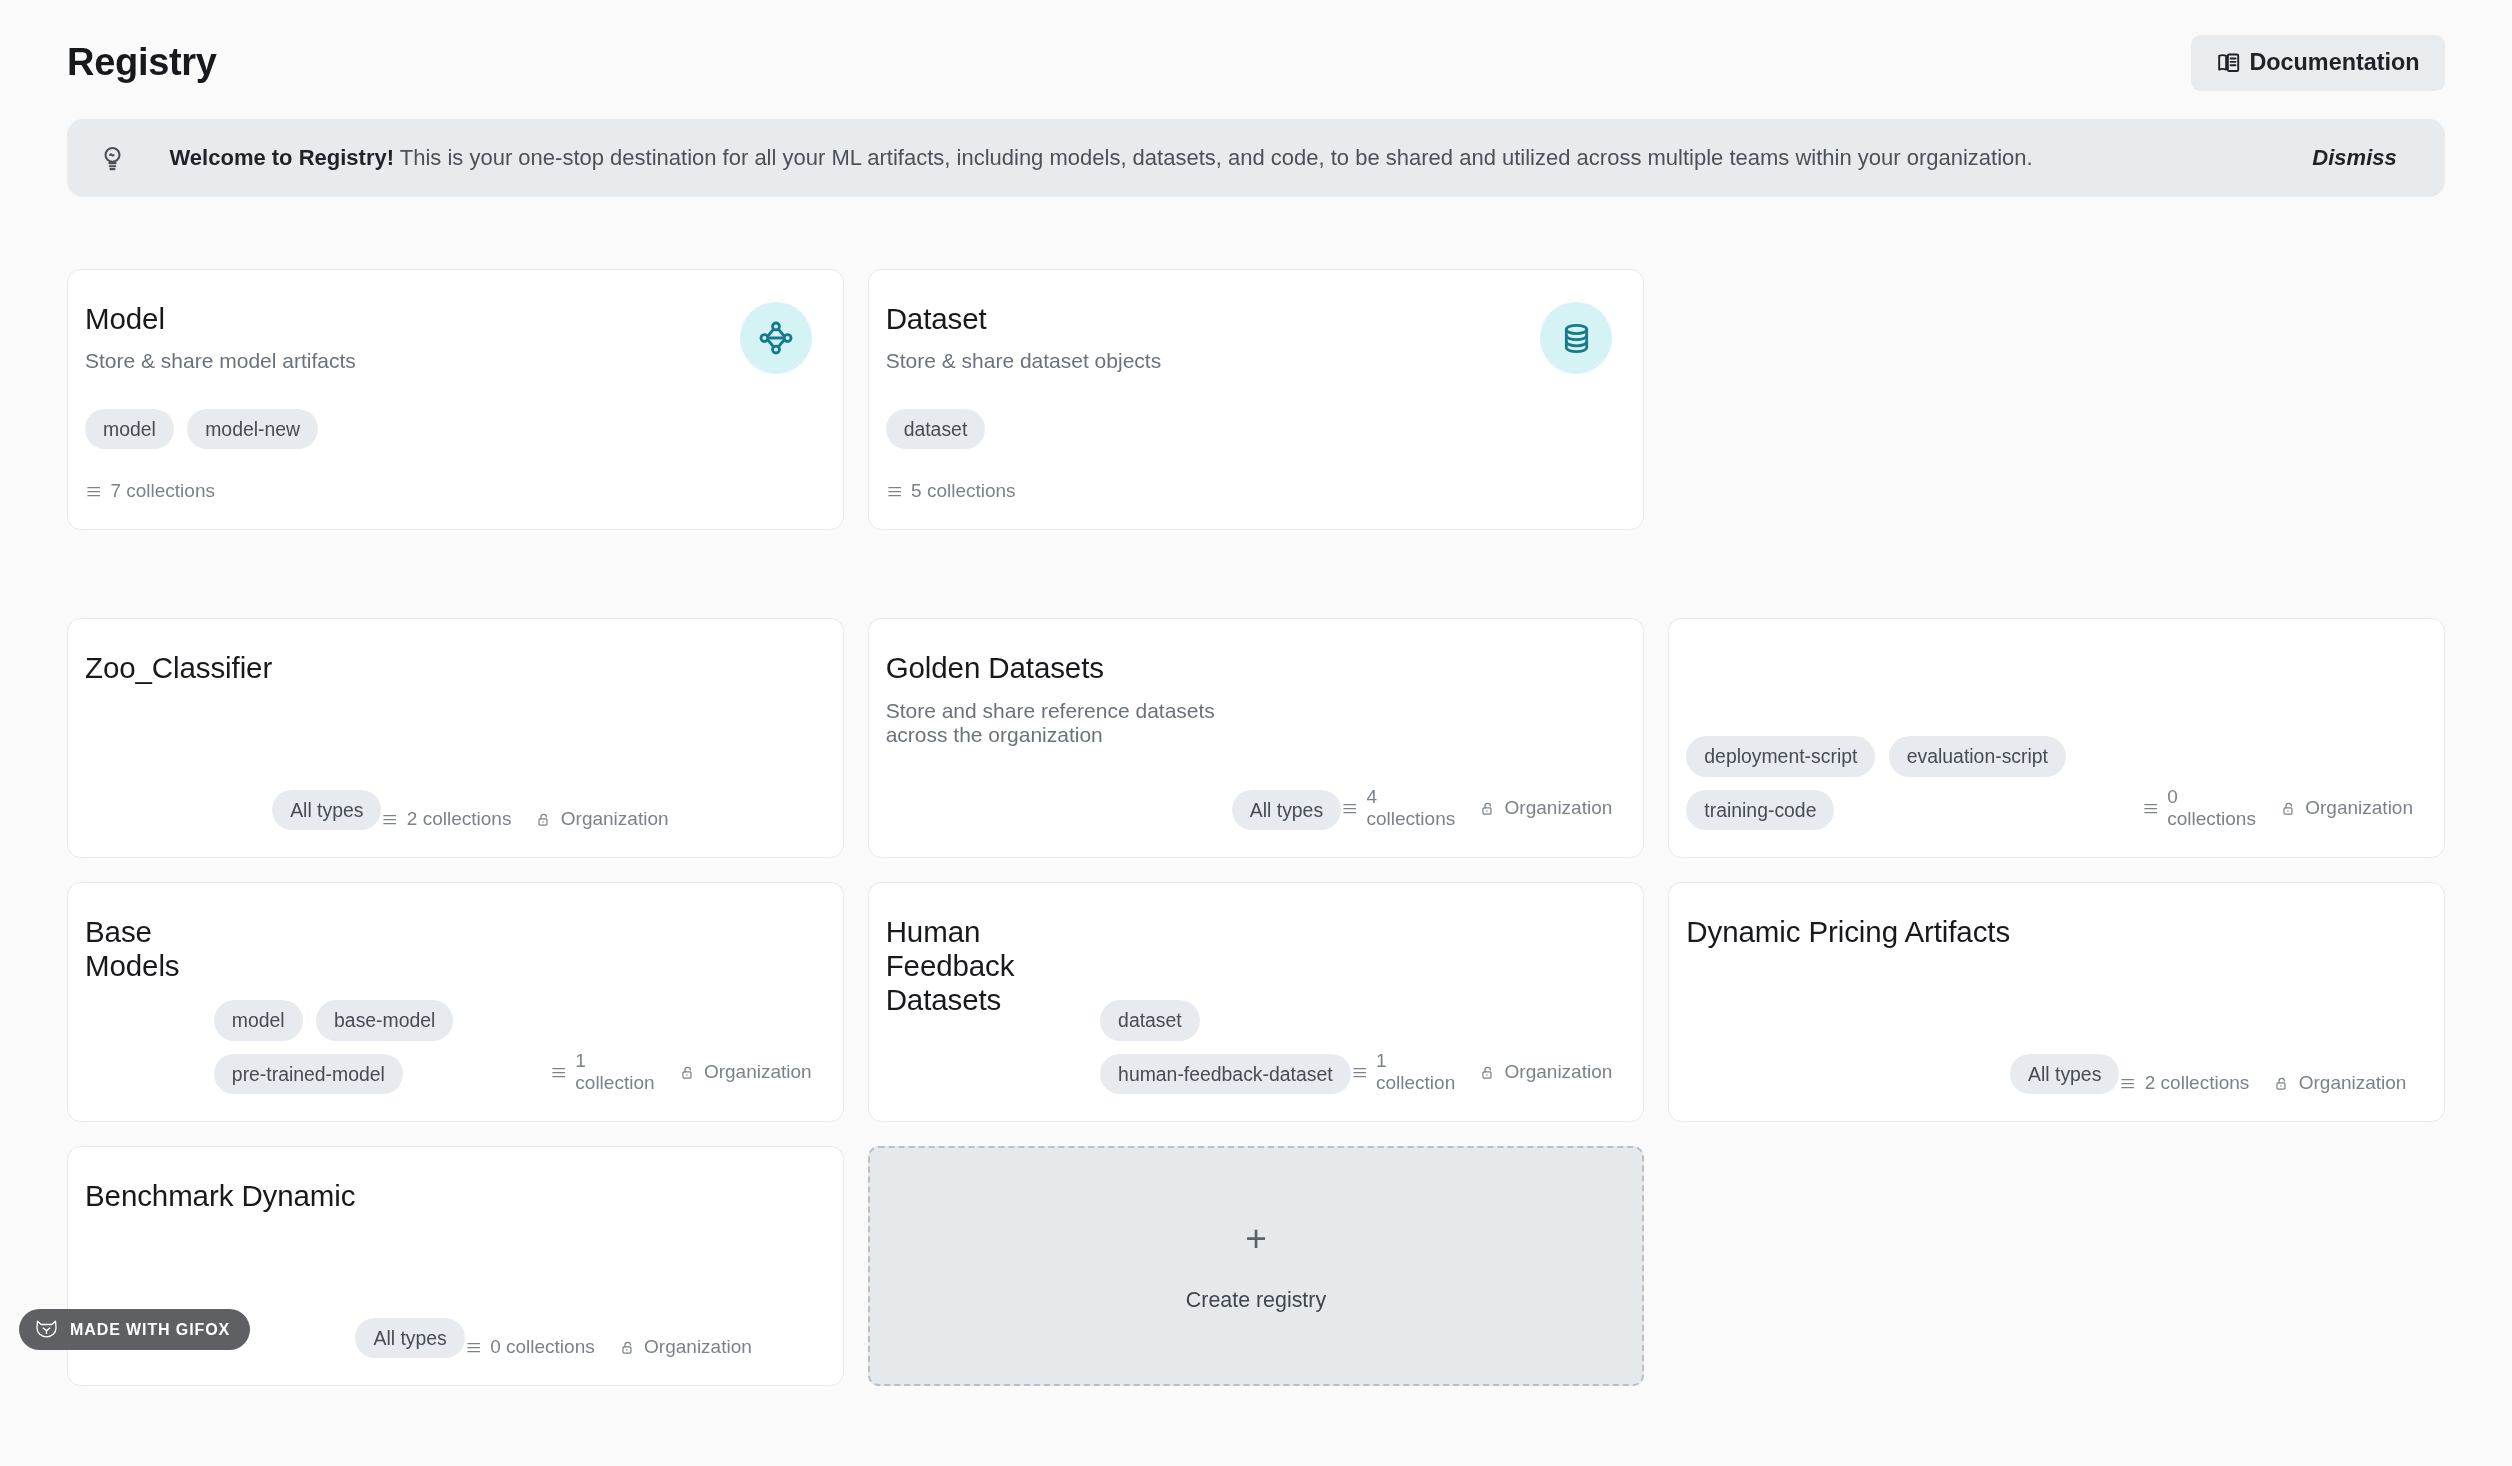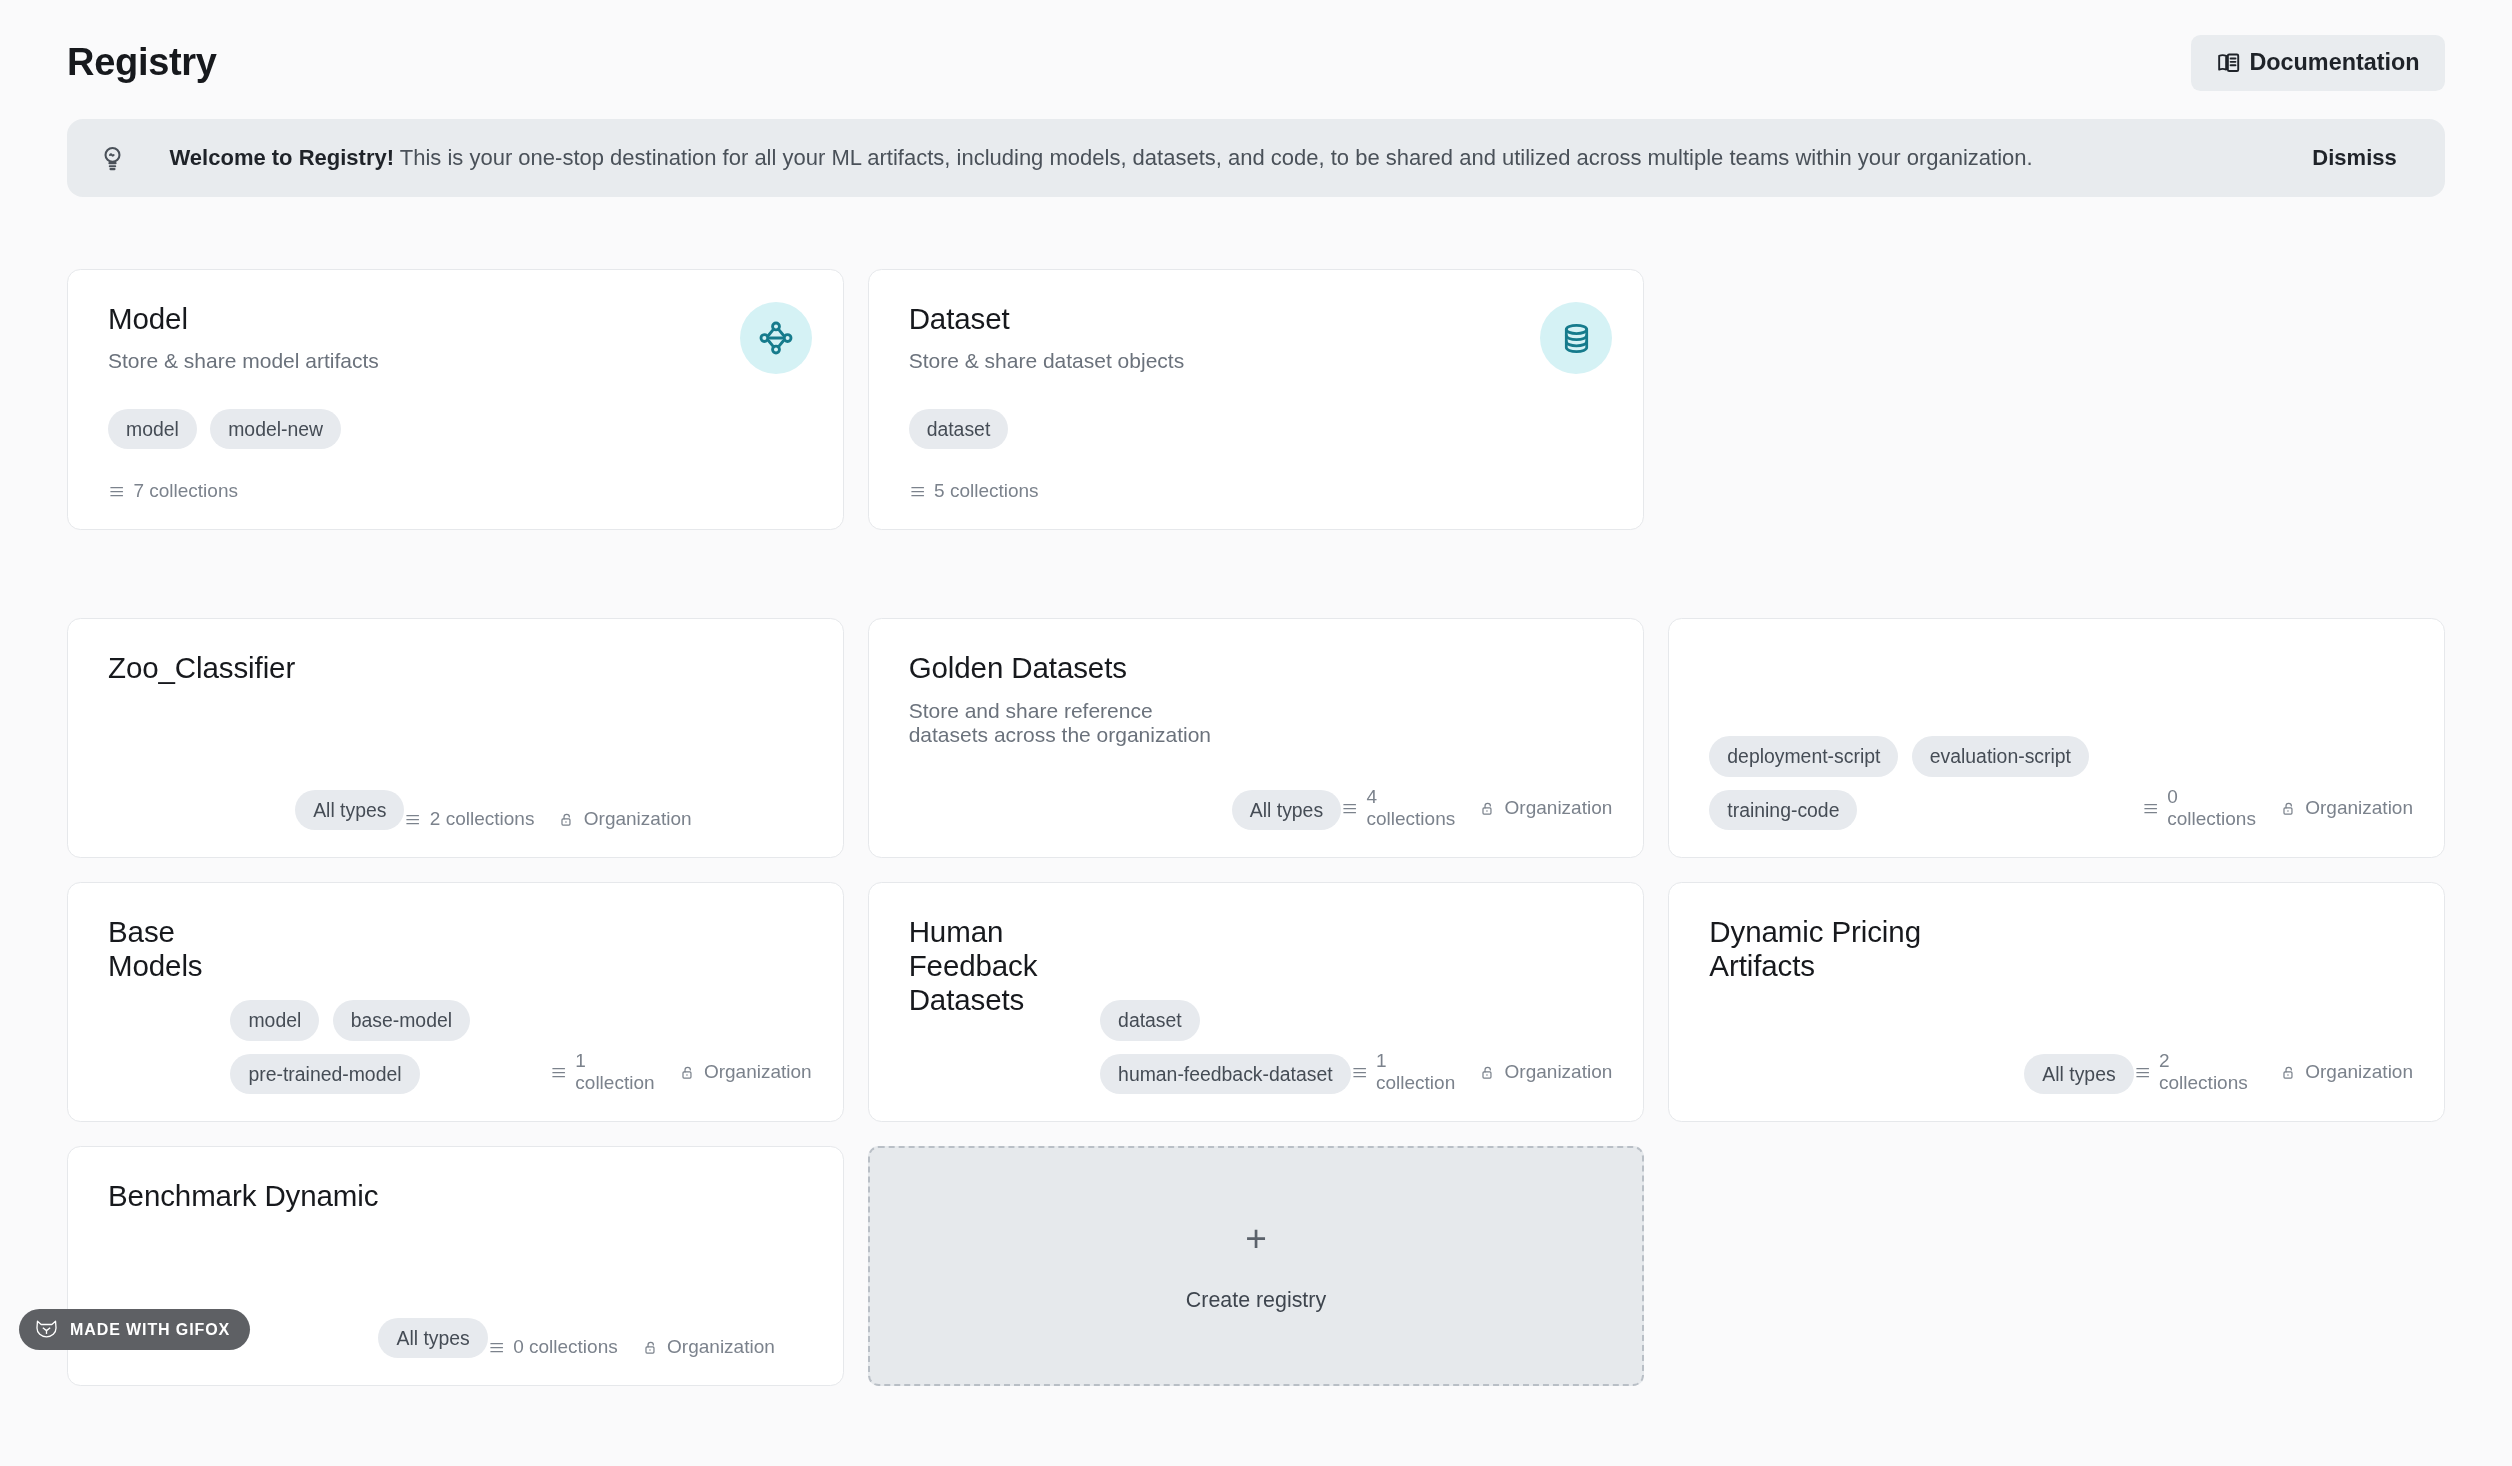--- a/index.html
+++ b/index.html
@@ -77,34 +77,35 @@
     flex: 0 0 auto;
     background: none;
     border: none;
     font-family: "Liberation Sans", sans-serif;
     font-size: 22px;
     font-weight: 700;
     color: #1f2329;
     cursor: pointer;
     padding: 5.4px 9.4px;
     margin-right: 9.4px;
+    font-style: italic;
   }
 
   
   .top-grid {
     display: grid;
     grid-template-columns: repeat(3, 1fr);
     gap: 24px;
     margin-bottom: 88px;
   }
   .card {
     background: #ffffff;
     border: 1.3px solid #e6e8eb;
     border-radius: 13.4px;
-    padding: 32px 31px 27px 40px;
+    padding: 32px 31px 27px 17px;
     position: relative;
   }
   .core-card { min-height: 240px; display: flex; flex-direction: column; }
   .card-headrow { display: flex; align-items: flex-start; justify-content: space-between; }
   .card-title {
     font-size: 29.5px;
     font-weight: 400;
     color: #17191d;
     letter-spacing: -0.1px;
     line-height: 1.15;

